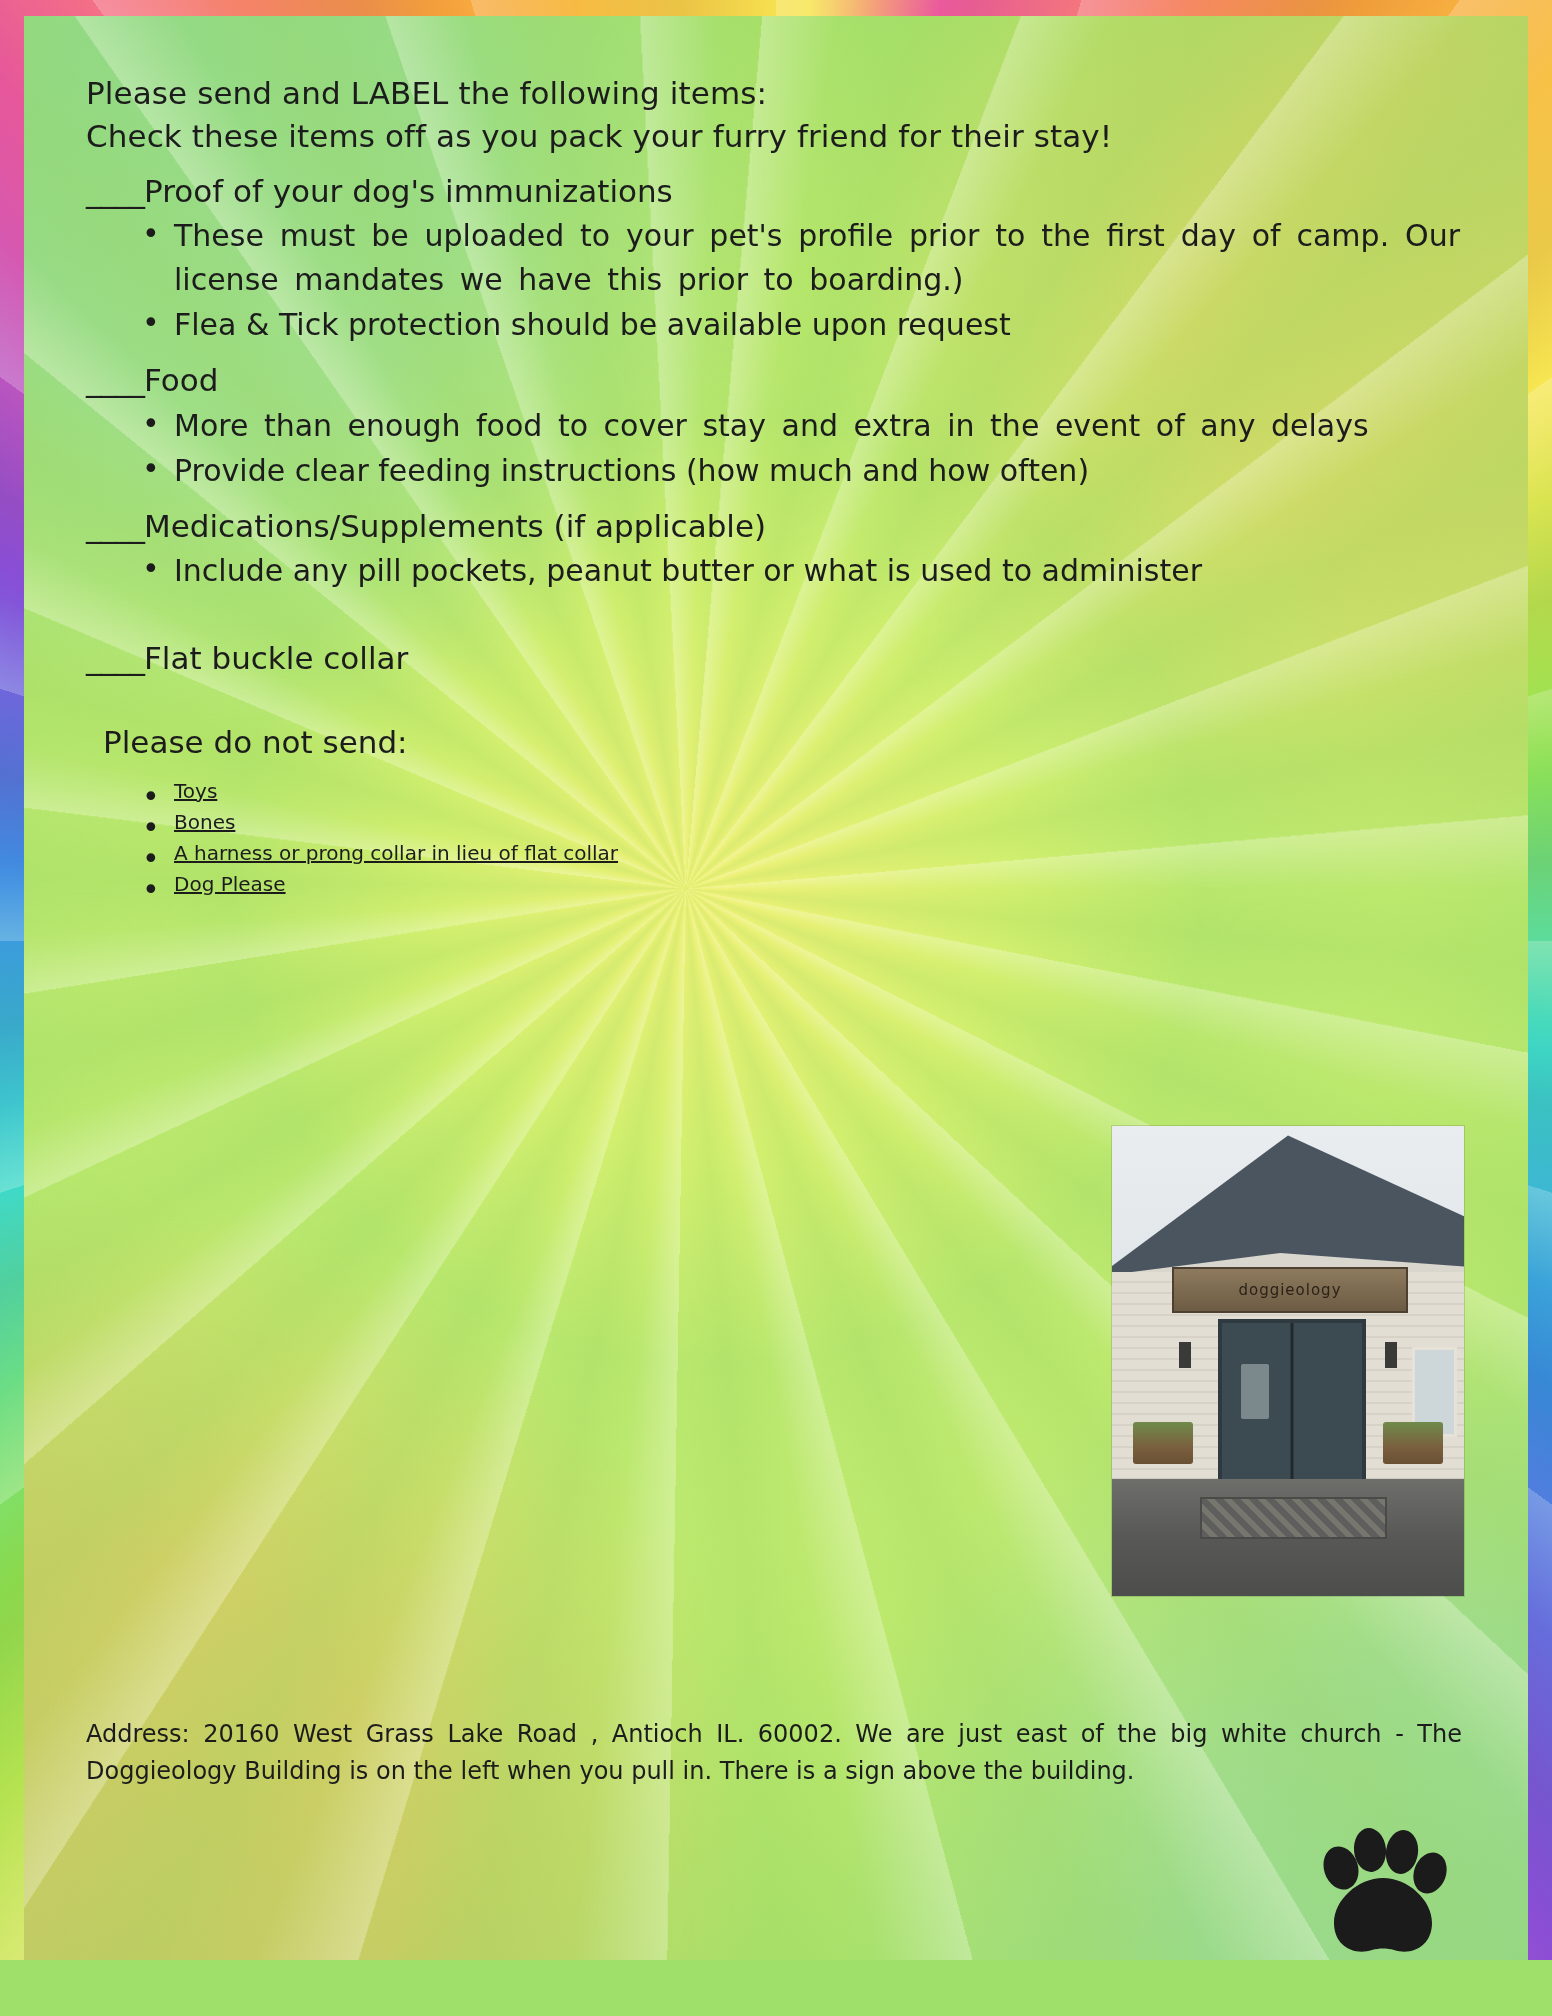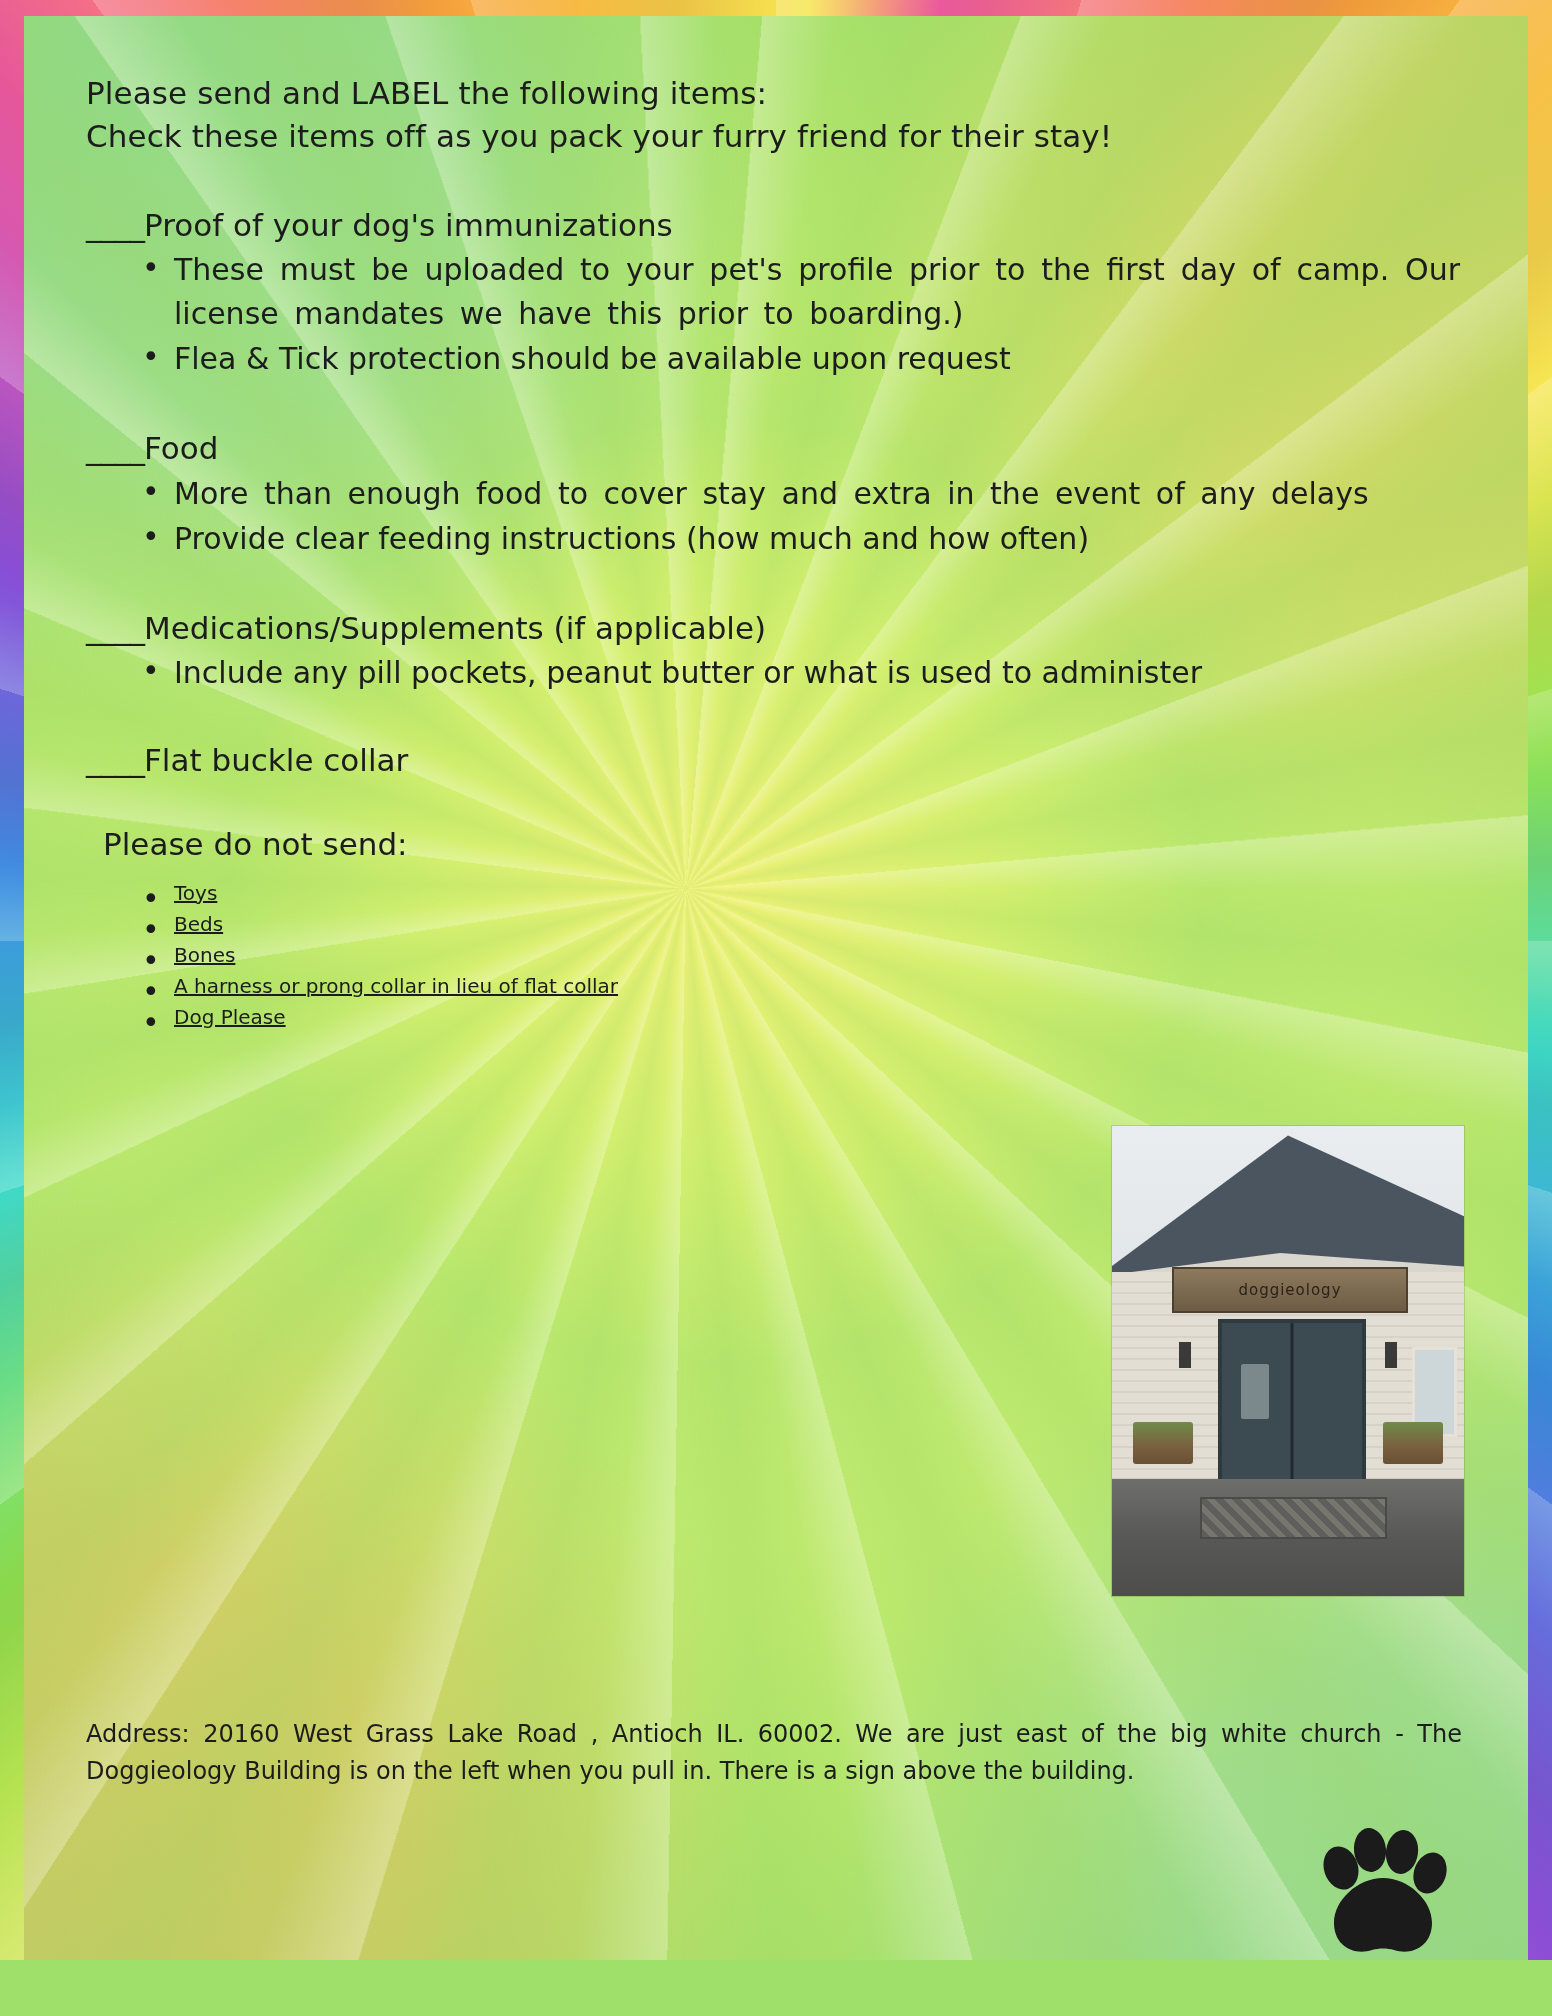--- a/index.html
+++ b/index.html
@@ -77,21 +77,21 @@
   }
 
   .intro {
     font-size: 31px;
     line-height: 1.38;
     margin: 0 0 8px 0;
     letter-spacing: 0.1px;
   }
   .intro div { white-space: nowrap; }
 
-  .block { margin-top: 48px; }
+  .block { margin-top: 14px; }
   .heading {
     font-size: 31px;
     line-height: 1.25;
     margin: 0;
   }
   .blank {
     letter-spacing: -1px;
     font-weight: 400;
   }
 
@@ -276,21 +276,20 @@
 
       <div class="block standalone">
         <p class="heading"><span class="blank">____</span><span>Flat buckle collar</span></p>
       </div>
 
 
       <div class="block standalone">
         <p class="donotsend-head">Please do not send:</p>
         <ul class="bullets plain">
           <li>Toys</li>
-          <li>Beds</li>
           <li>Bones</li>
           <li>A harness or prong collar in lieu of flat collar</li>
           <li>Dog Please</li>
         </ul>
       </div>
 
     </div>
 
     <div id="photo">
       <div class="ph-sky"></div>

